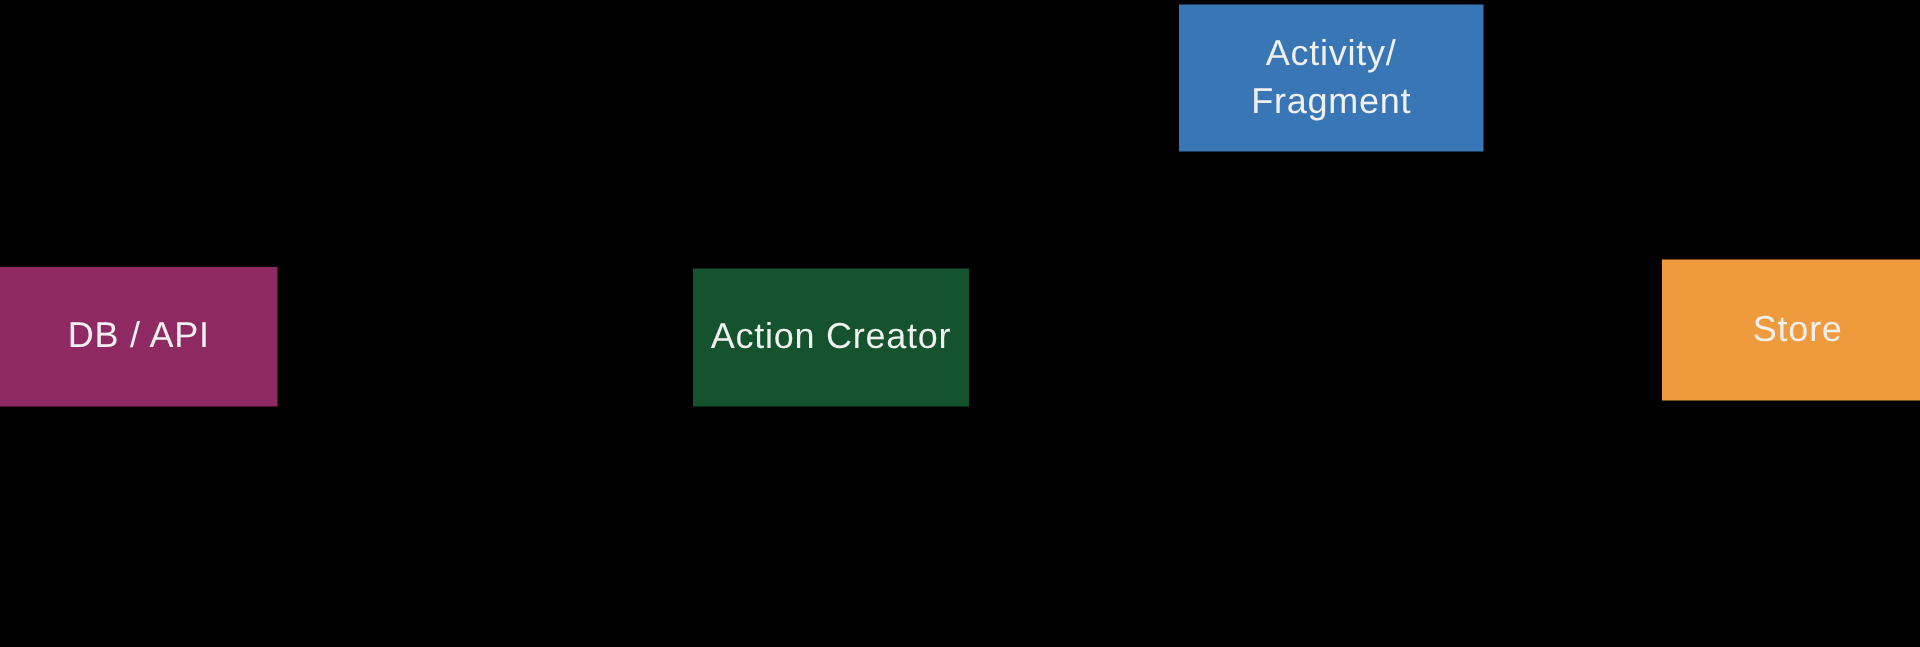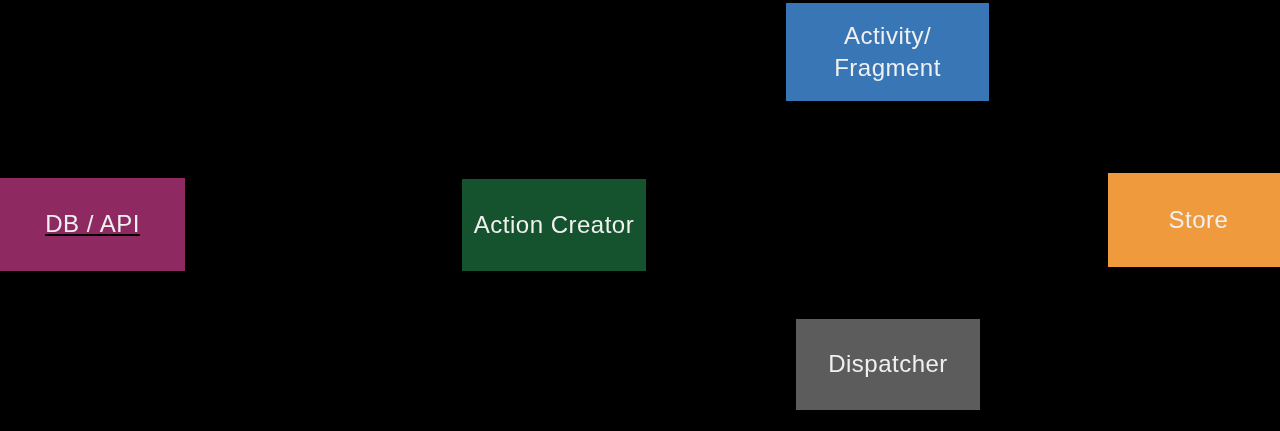--- a/index.html
+++ b/index.html
@@ -38,29 +38,26 @@
 </head>
 <body>
 
 <div class="stage" style="background-color: rgb(0, 0, 0);">
 
   <div class="node node--activity-fragment" style="background-color: rgb(56, 118, 182);">
     <span class="label" style="color: rgb(241, 240, 240);">Activity/
 Fragment</span>
   </div>
 
-  <div class="node node--db-api" style="background-color: rgb(142, 42, 97); text-decoration: underline;">
+  <div class="node node--db-api" style="background-color: rgb(142, 42, 97);">
     <span class="label" style="color: rgb(241, 240, 240);">DB / API</span>
   </div>
 
   <div class="node node--action-creator" style="background-color: #14532d;">
     <span class="label" style="color: rgb(241, 240, 240);">Action Creator</span>
   </div>
 
   <div class="node node--store" style="background-color: rgb(239, 155, 61);">
     <span class="label" style="color: rgb(241, 240, 240);">Store</span>
   </div>
 
-  <div class="node node--dispatcher" style="background-color: rgb(92, 92, 92);">
-    <span class="label" style="color: rgb(241, 240, 240);">Dispatcher</span>
-  </div>
 
 </div>
 
 </body></html>

